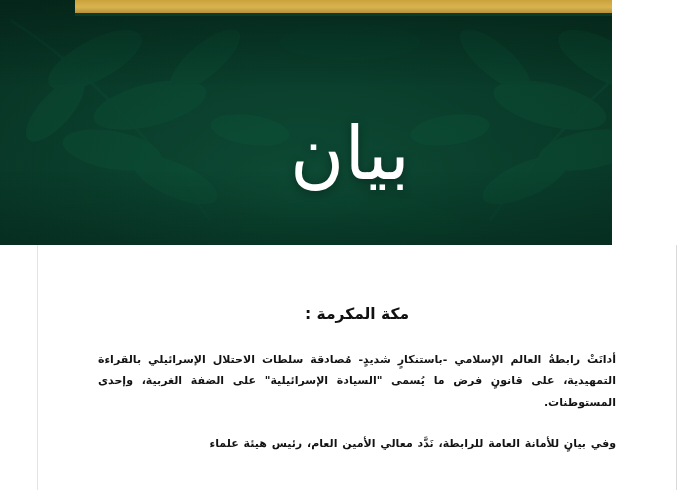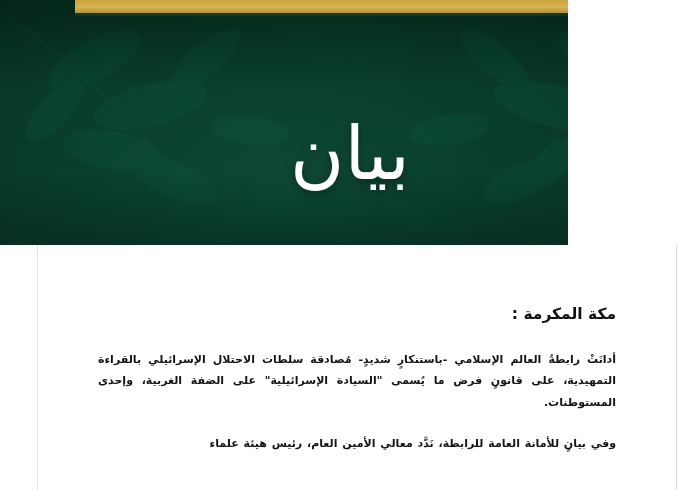--- a/index.html
+++ b/index.html
@@ -19,21 +19,21 @@
     height: 490px;
     overflow: hidden;
     background: #ffffff;
   }
 
   
   .header {
     position: absolute;
     left: 0;
     top: 0;
-    width: 568px;
+    width: 612px;
     height: 245px;
     background:
       radial-gradient(ellipse 520px 300px at 50% 78%, #0d4b35 0%, #0a3d2b 45%, #072e20 100%);
     overflow: hidden;
   }
   
   .header::after {
     content: "";
     position: absolute;
     inset: 0;
@@ -129,21 +129,21 @@
     direction: rtl;
     text-align: justify;
     color: #111111;
   }
 
   .place {
     font-size: 15.5px;
     font-weight: 700;
     color: #111111;
     margin: 0 0 26px 0;
-    text-align: right;
+    text-align: center;
     letter-spacing: 0;
   }
 
   .para {
     font-size: 11px;
     line-height: 1.95;
     font-weight: 700;
     color: #131313;
     margin: 0 0 20px 0;
     text-align: justify;

